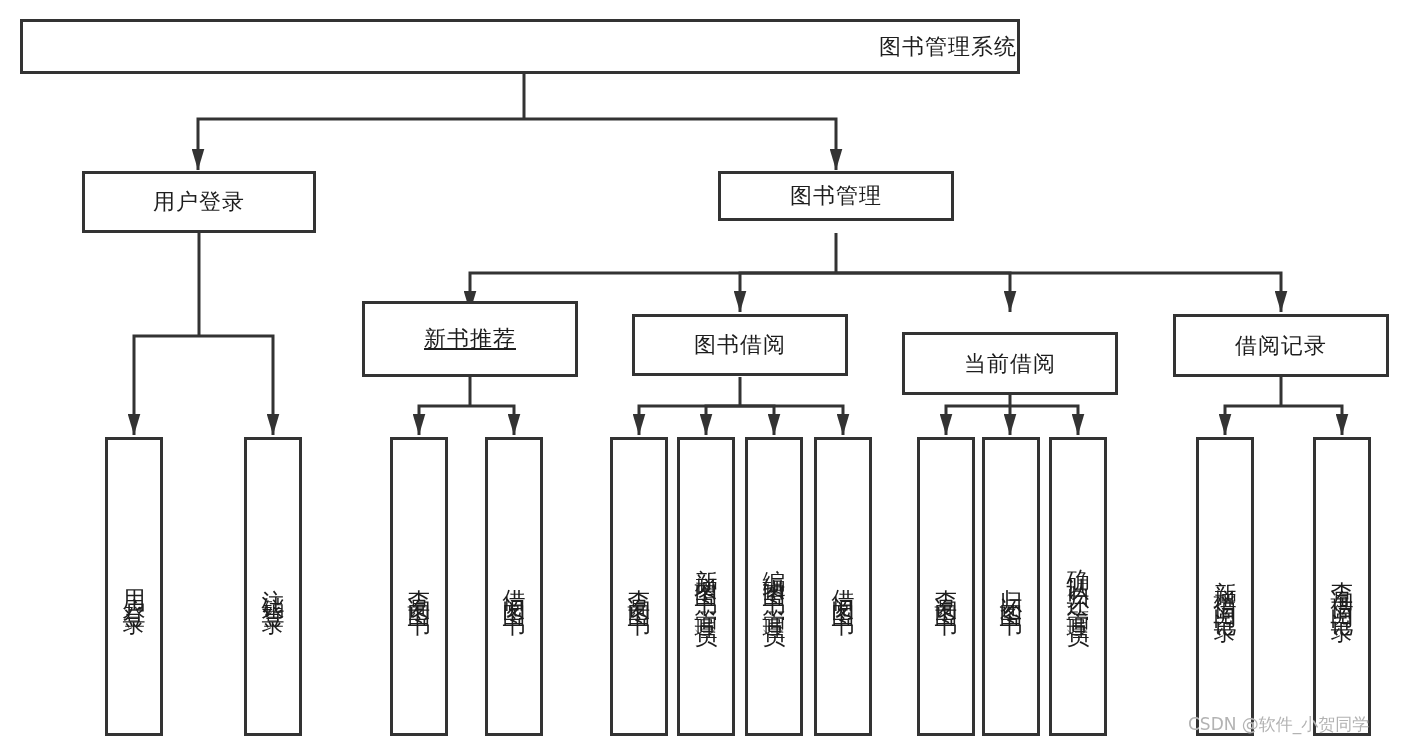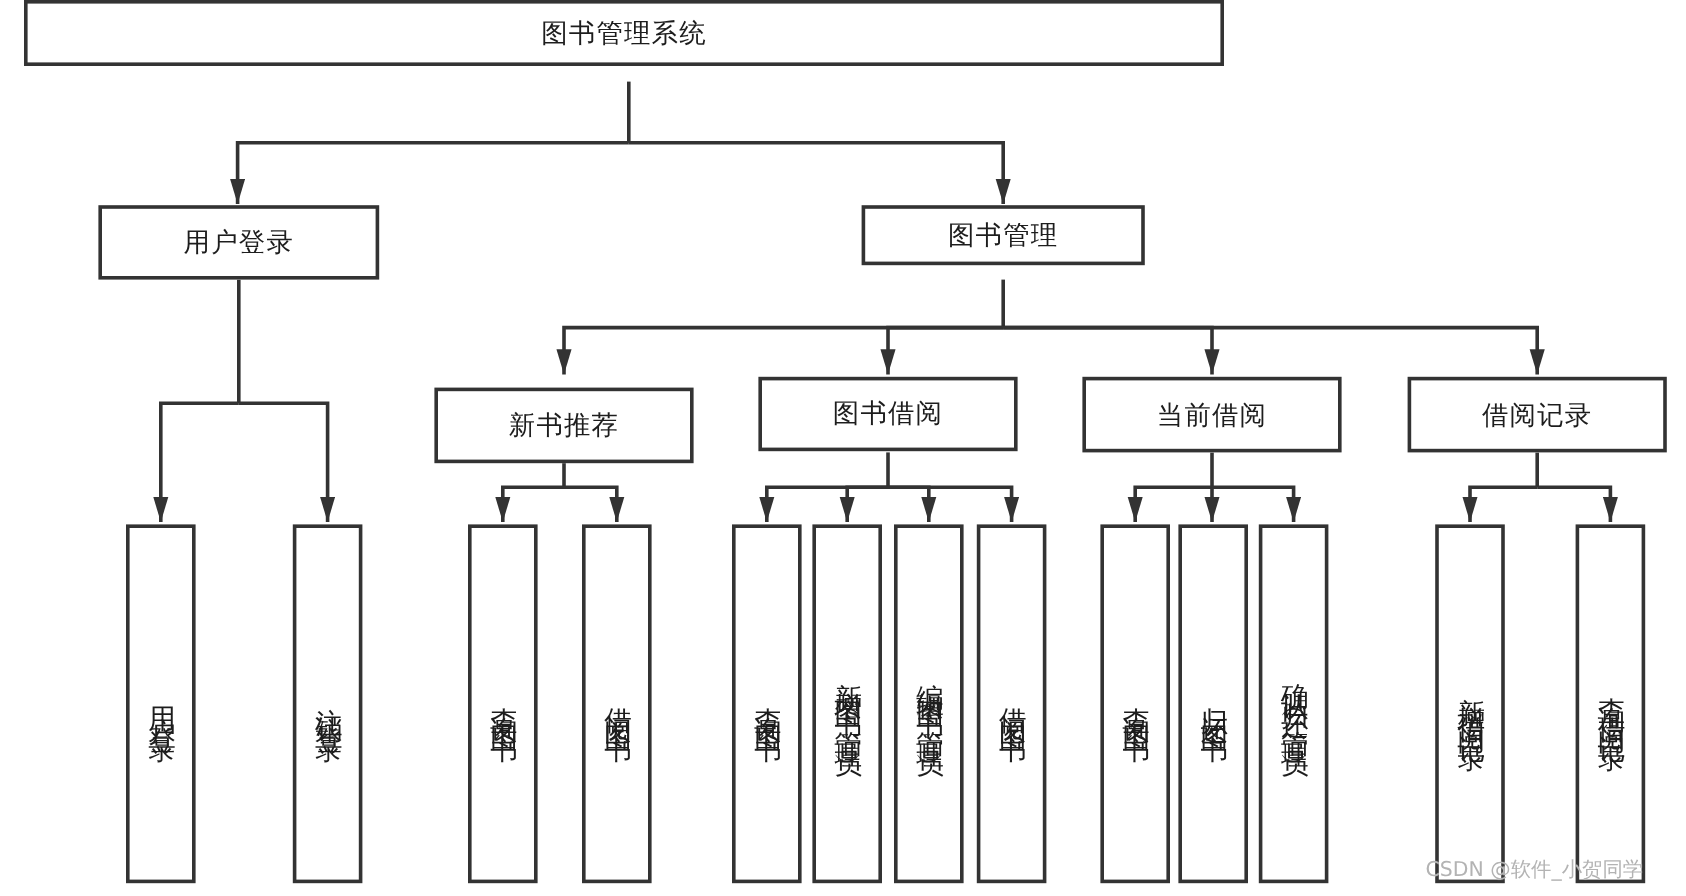--- a/index.html
+++ b/index.html
@@ -30,26 +30,26 @@
   .h-node { font-size: 22px; letter-spacing: 1px; }
   .v-node span {
     writing-mode: vertical-rl;
     text-orientation: mixed;
     font-size: 23px;
     letter-spacing: 8px;
     line-height: 1;
     white-space: nowrap;
   }
   
-  .root       { left: 20px;   top: 0;  width: 1000px; height: 55px; }
+  .root       { left: 20px;   top: 19px;  width: 1000px; height: 55px; justify-content: flex-end; }
   .b-login    { left: 82px;   top: 171px; width: 234px;  height: 62px; }
   .b-mgmt     { left: 718px;  top: 171px; width: 236px;  height: 50px; }
-  .m-rec      { left: 362px;  top: 323px; width: 216px;  height: 63px; }
+  .m-rec      { left: 362px;  top: 301px; width: 216px;  height: 76px; text-decoration: underline; }
   .m-bor      { left: 632px;  top: 314px; width: 216px;  height: 62px; }
-  .m-cur      { left: 902px;  top: 314px; width: 216px;  height: 63px; }
+  .m-cur      { left: 902px;  top: 332px; width: 216px;  height: 63px; }
   .m-recd     { left: 1173px; top: 314px; width: 216px;  height: 63px; }
   .leaf       { top: 437px; width: 58px; height: 299px; }
   .l-login1   { left: 105px; }
   .l-login2   { left: 244px; }
   .l-rec1     { left: 390px; }
   .l-rec2     { left: 485px; }
   .l-bor1     { left: 610px; }
   .l-bor2     { left: 677px; }
   .l-bor3     { left: 745px; }
   .l-bor4     { left: 814px; }

